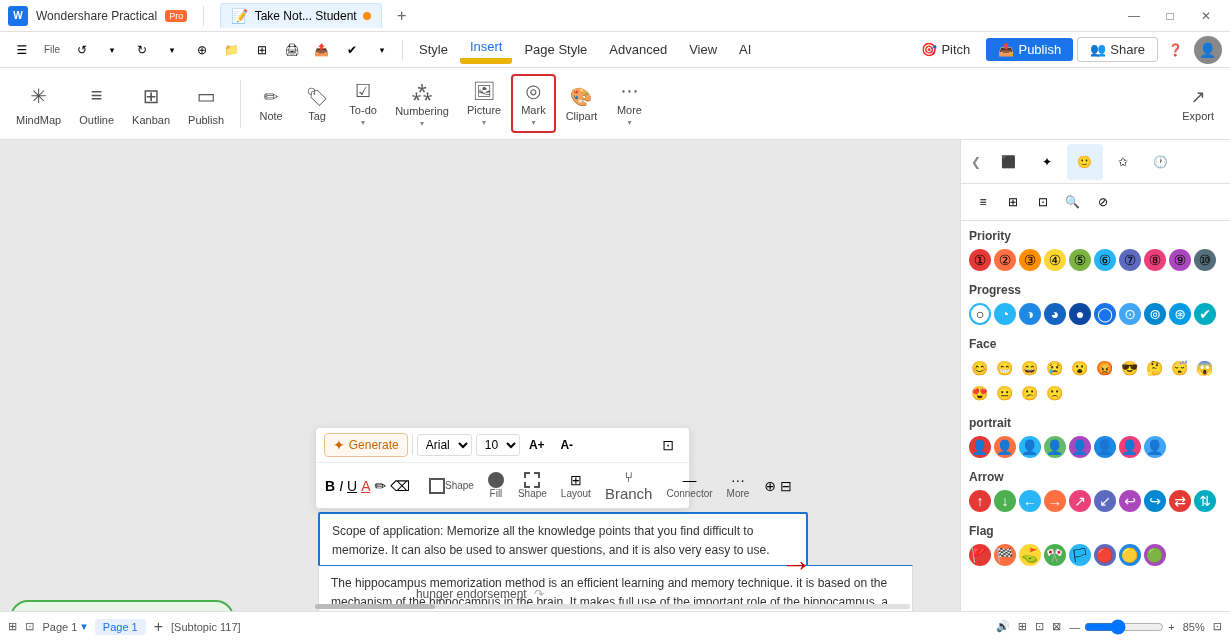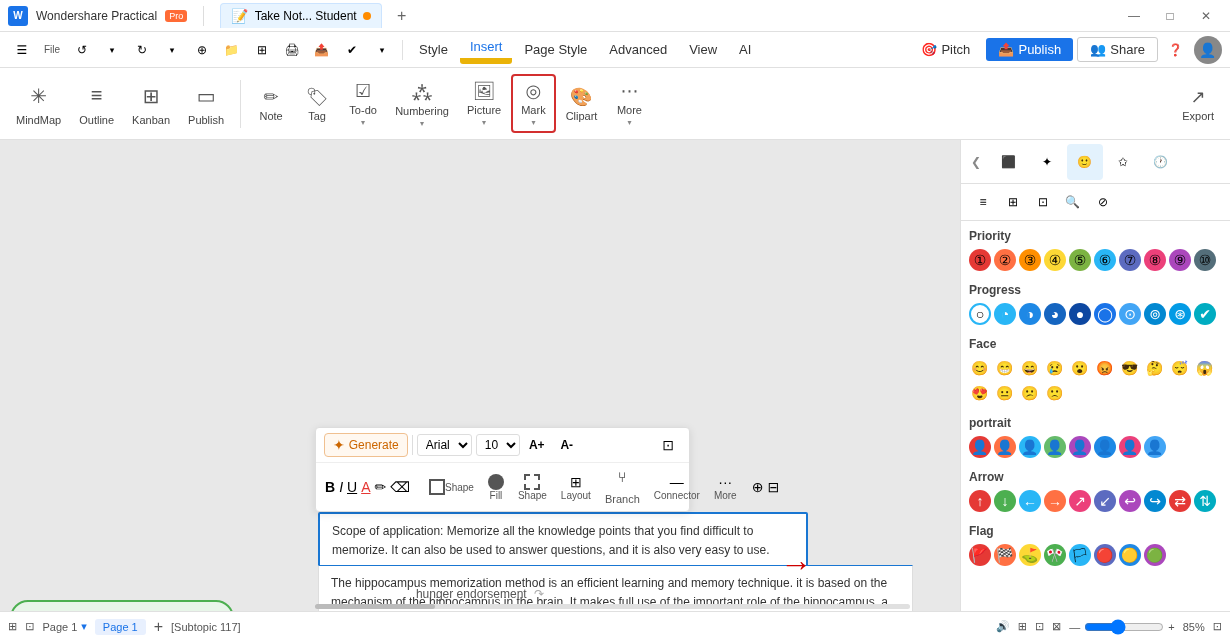--- a/index.html
+++ b/index.html
@@ -263,21 +263,21 @@
         <div style="display:flex;flex-direction:column;align-items:center;cursor:pointer;padding:2px 6px;">
           <div style="width:16px;height:16px;border:2px dashed #555;"></div>
           <span style="font-size:10px;color:#555;">Shape</span>
         </div>
         <div style="display:flex;flex-direction:column;align-items:center;cursor:pointer;padding:2px 6px;">
           <div style="font-size:14px;">⊞</div>
           <span style="font-size:10px;color:#555;">Layout</span>
         </div>
         <div style="display:flex;flex-direction:column;align-items:center;cursor:pointer;padding:2px 6px;">
           <div style="font-size:14px;">⑂</div>
-          <span style="font-size:11px;color:#555;margin-top:8px;">Branch</span>
+          <span style="font-size:15px;color:#555;">Branch</span>
         </div>
         <div style="display:flex;flex-direction:column;align-items:center;cursor:pointer;padding:2px 6px;">
           <div style="font-size:14px;">—</div>
           <span style="font-size:10px;color:#555;">Connector</span>
         </div>
         <div style="display:flex;flex-direction:column;align-items:center;cursor:pointer;padding:2px 6px;">
           <div style="font-size:14px;">···</div>
           <span style="font-size:10px;color:#555;">More</span>
         </div>
         <div style="width:1px;height:20px;background:#ddd;margin:0 2px;"></div>

